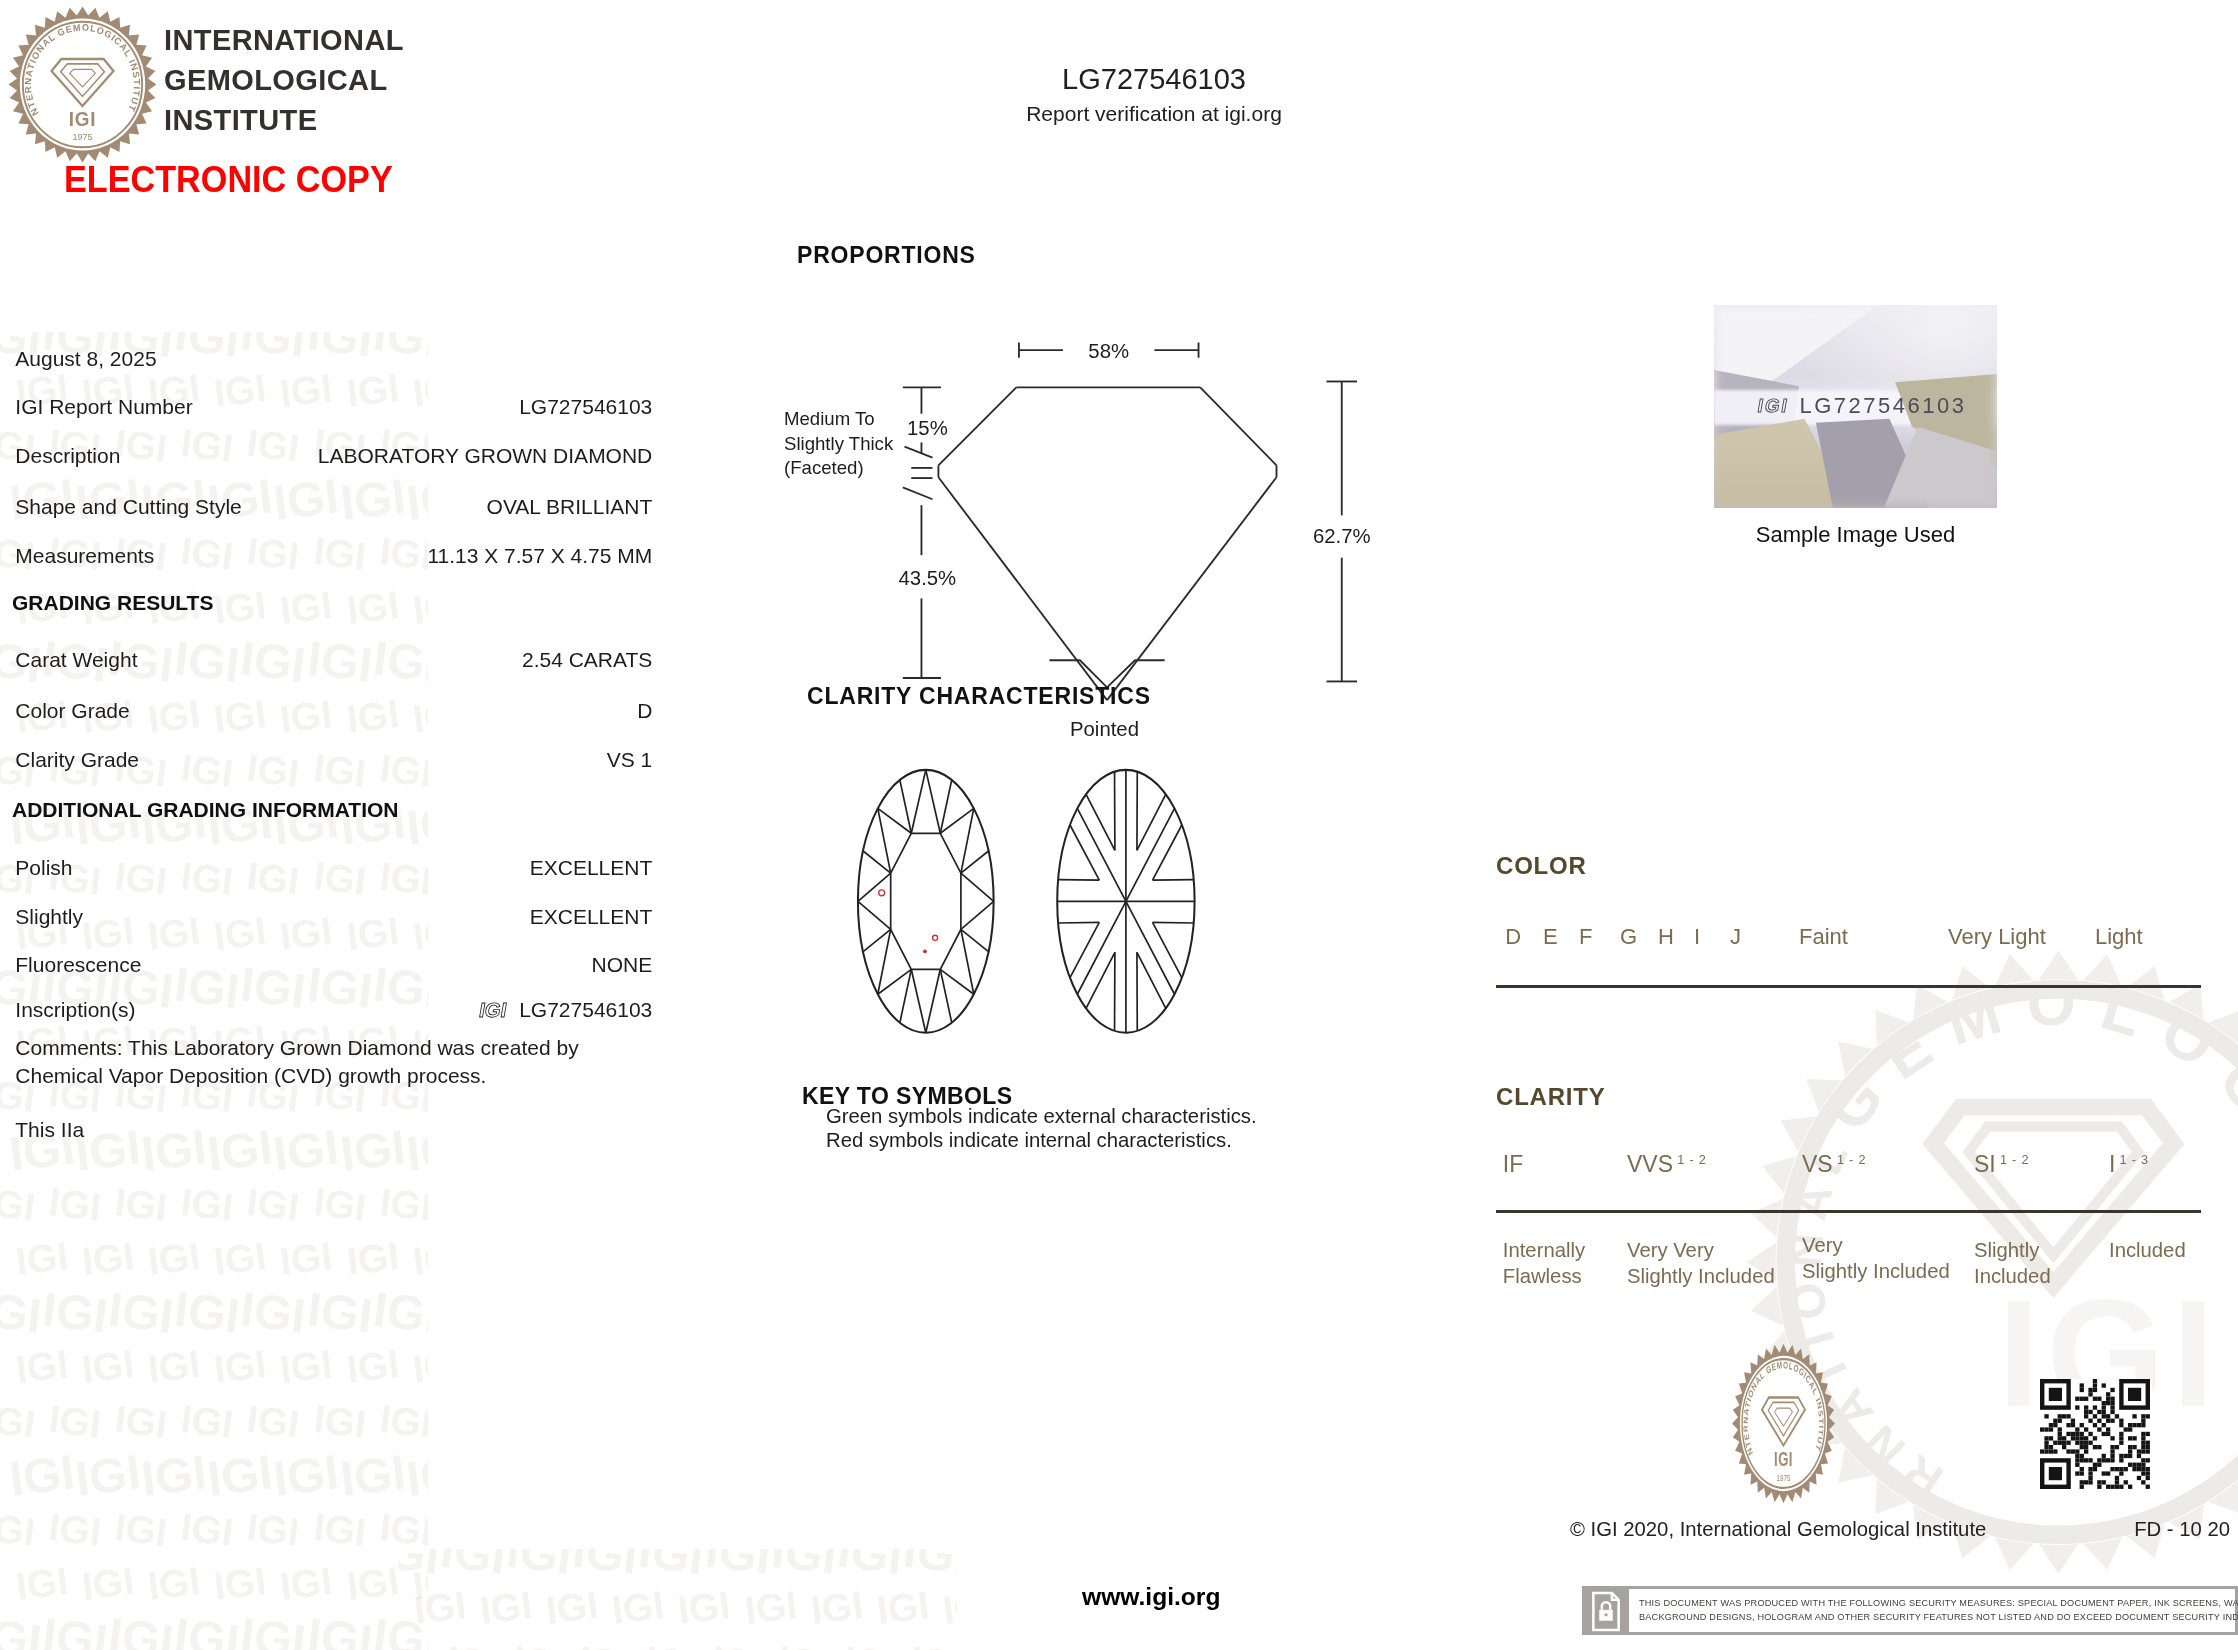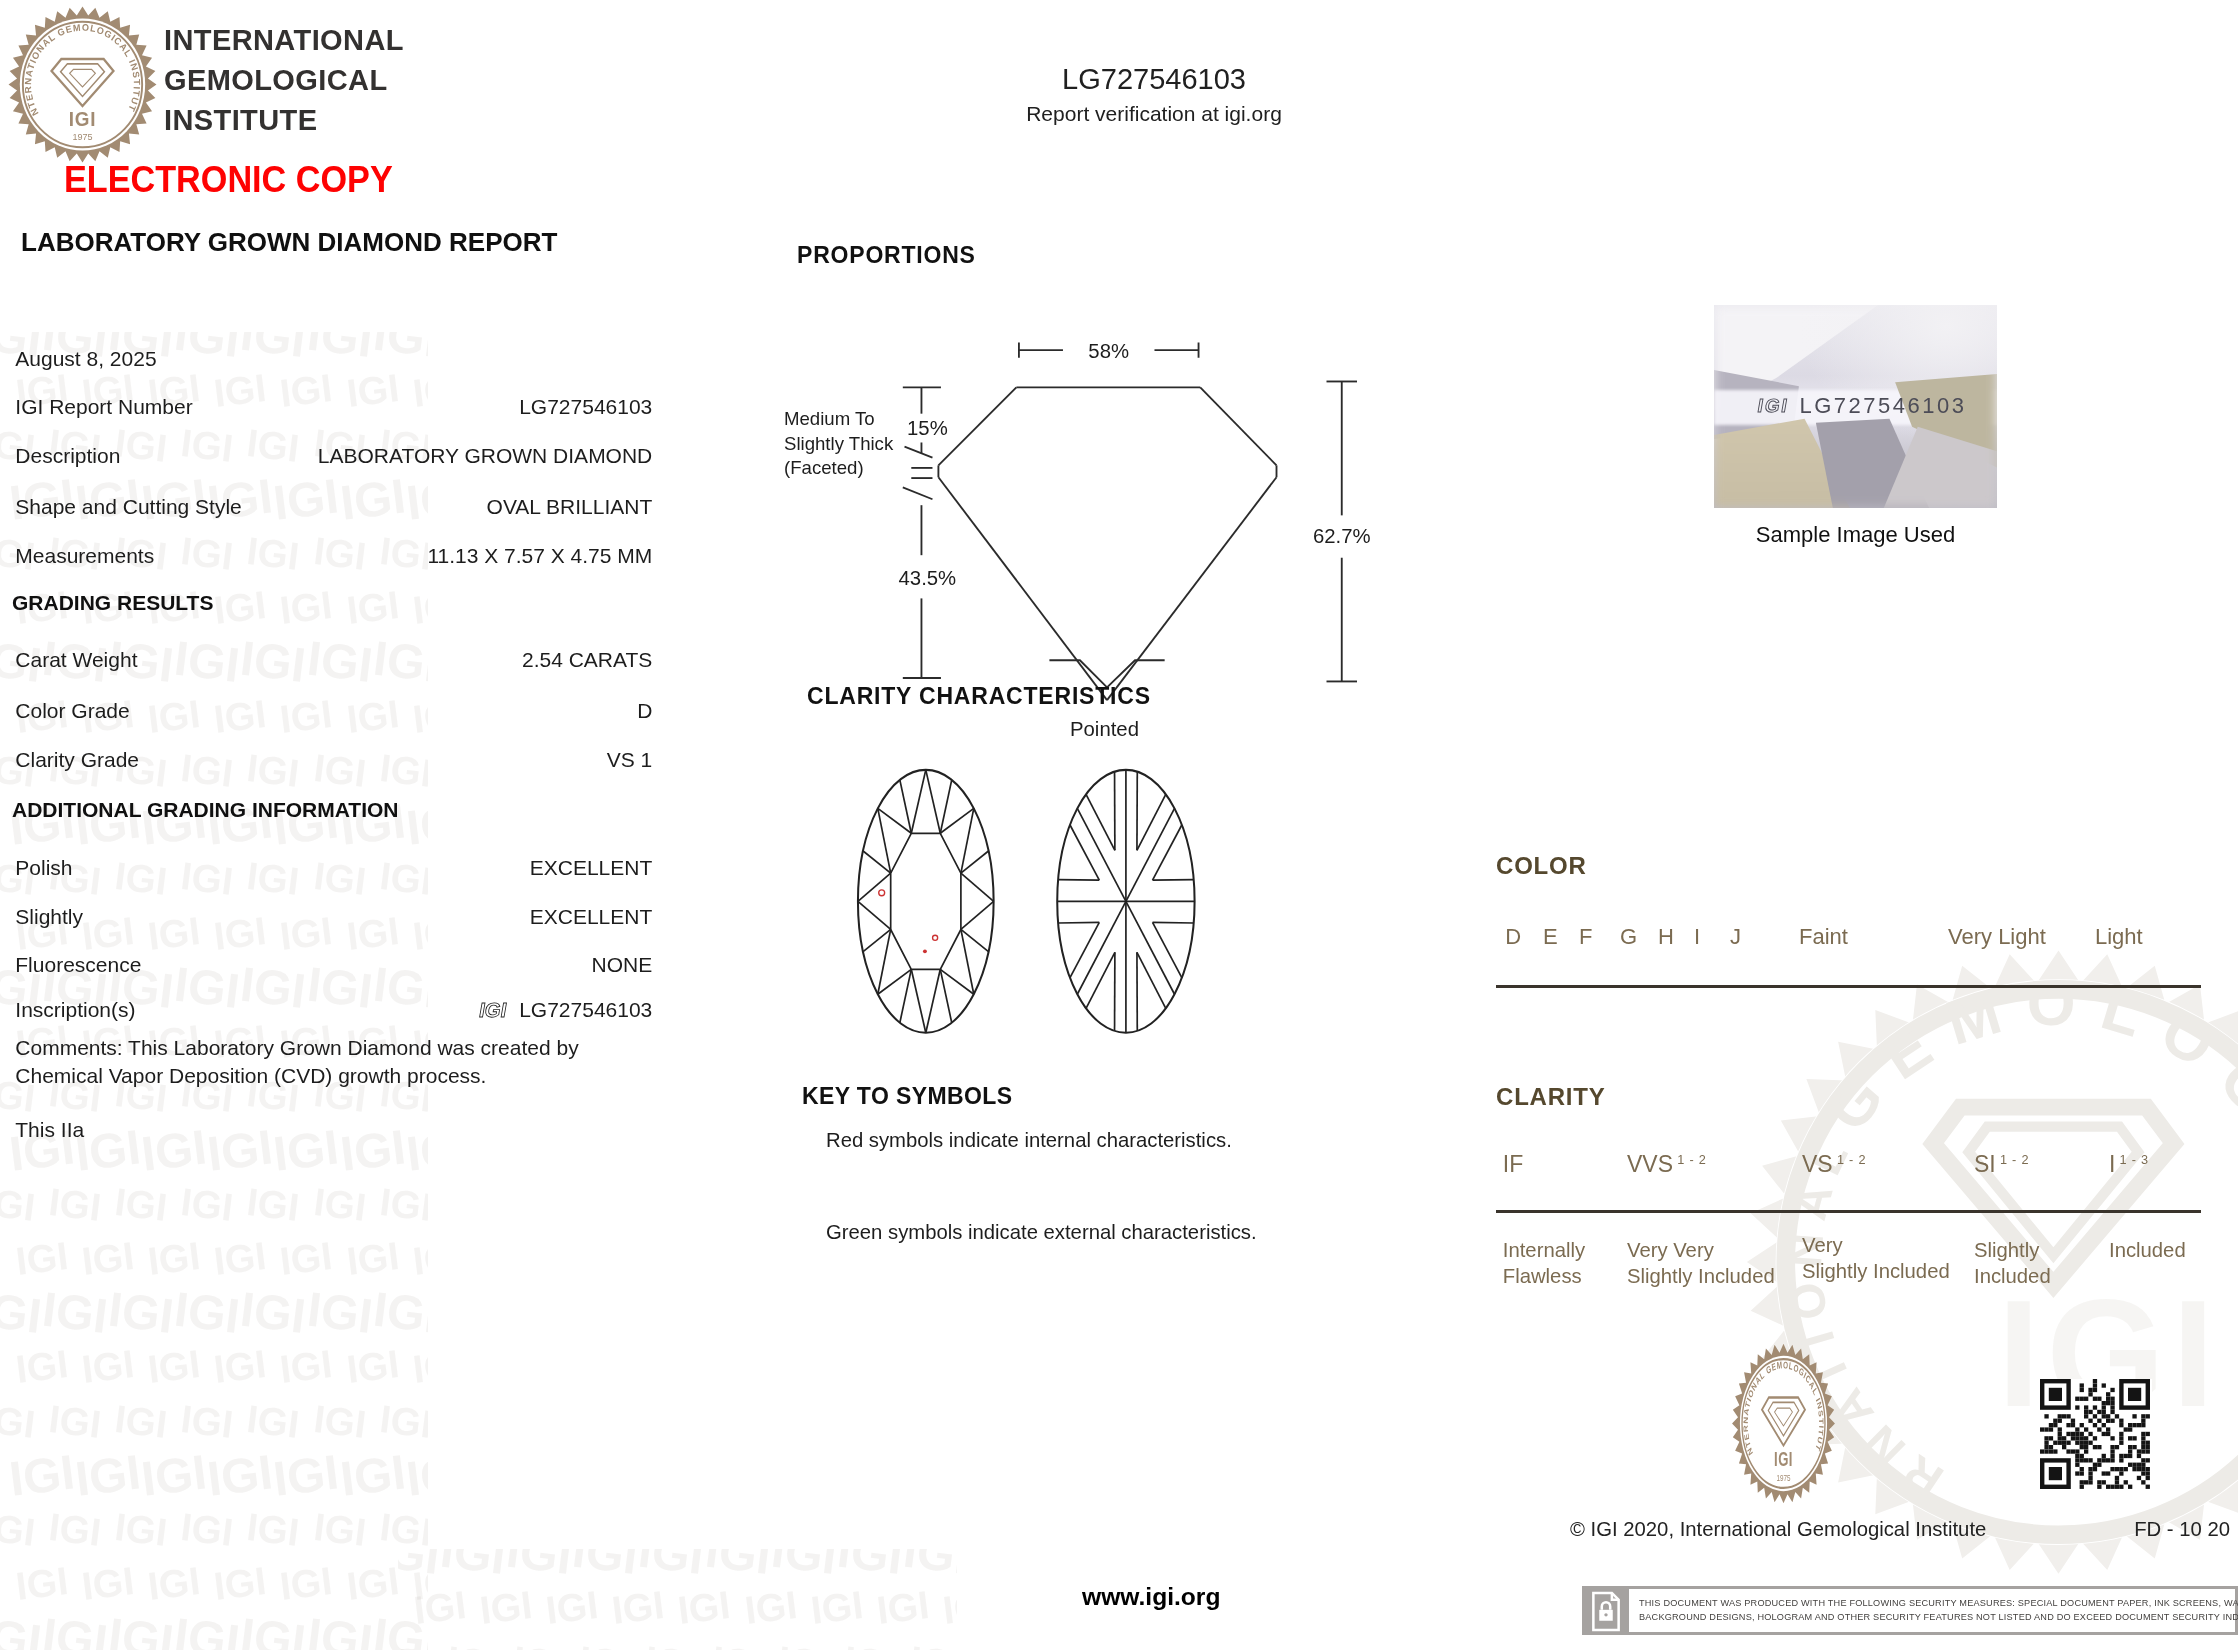--- a/index.html
+++ b/index.html
@@ -309,21 +309,20 @@
       <path d="M 88,81 L 112,81 L 117,86 L 100,103 L 83,86 Z" fill="none" stroke="#a28b72" stroke-width="1.5"></path>
       <text x="100" y="152" font-size="25" font-weight="bold" fill="#a28b72" text-anchor="middle" letter-spacing="1">IGI</text>
       <text x="100" y="170" font-size="12" fill="#a28b72" text-anchor="middle">1975</text>
     </svg>
   <div class="abs" id="org-name">
     <div>INTERNATIONAL</div>
     <div>GEMOLOGICAL</div>
     <div>INSTITUTE</div>
   </div>
   <div class="abs" id="electronic-copy">ELECTRONIC COPY</div>
-  <div class="abs" id="report-title">LABORATORY GROWN DIAMOND REPORT</div>
   <div class="abs" id="report-number-top">LG727546103</div>
   <div class="abs" id="verification-line">Report verification at igi.org</div>
 
   <div class="lrow" style="top:347px">
     <span class="lab">August 8, 2025</span>
   </div>
 
   <div class="lrow" style="top:395px">
     <span class="lab">IGI Report Number</span>
     <span class="val">LG727546103</span>
@@ -515,21 +514,21 @@
       </g>
     <g>
       <circle cx="1041" cy="1053" r="3.5" fill="none" stroke="#cc3333" stroke-width="1.6"></circle>
       <circle cx="1104" cy="1106" r="3" fill="none" stroke="#cc3333" stroke-width="1.6"></circle>
       <circle cx="1092" cy="1122" r="2.3" fill="#cc3333"></circle>
     </g>
   </svg>
 
   <div class="abs" id="keys-heading">KEY TO SYMBOLS</div>
   <div class="keyline" style="top:1129px">Red symbols indicate internal characteristics.</div>
-  <div class="keyline" style="top:1221px">Green symbols indicate external characteristics.</div>
+  <div class="keyline" style="top:1105px">Green symbols indicate external characteristics.</div>
 
   <div class="scale-head" style="top:852px">COLOR</div>
   <div class="abs" id="color-grades">
     <span style="left:9.3px">D</span>
     <span style="left:47px">E</span>
     <span style="left:83px">F</span>
     <span style="left:124px">G</span>
     <span style="left:162px">H</span>
     <span style="left:198px">I</span>
     <span style="left:234px">J</span>

